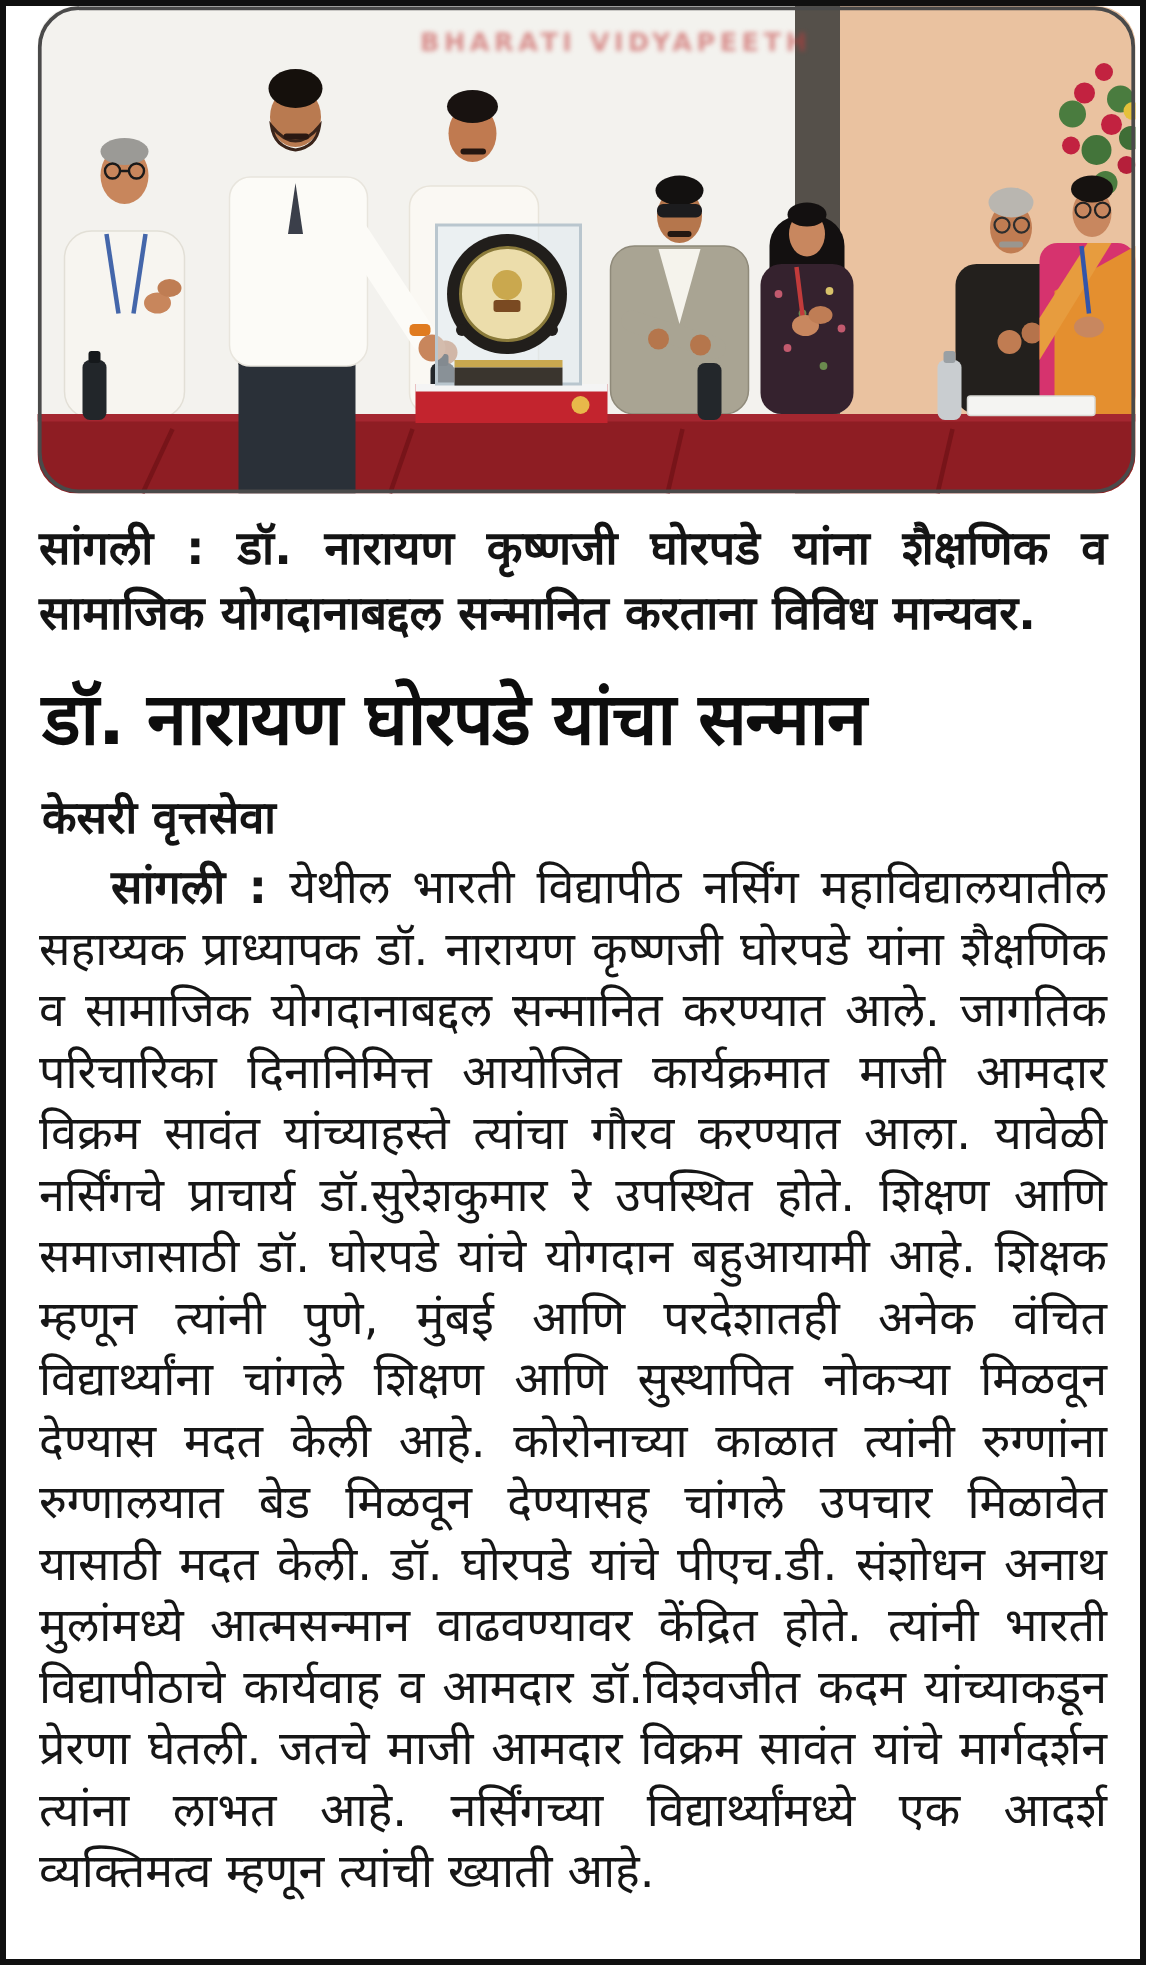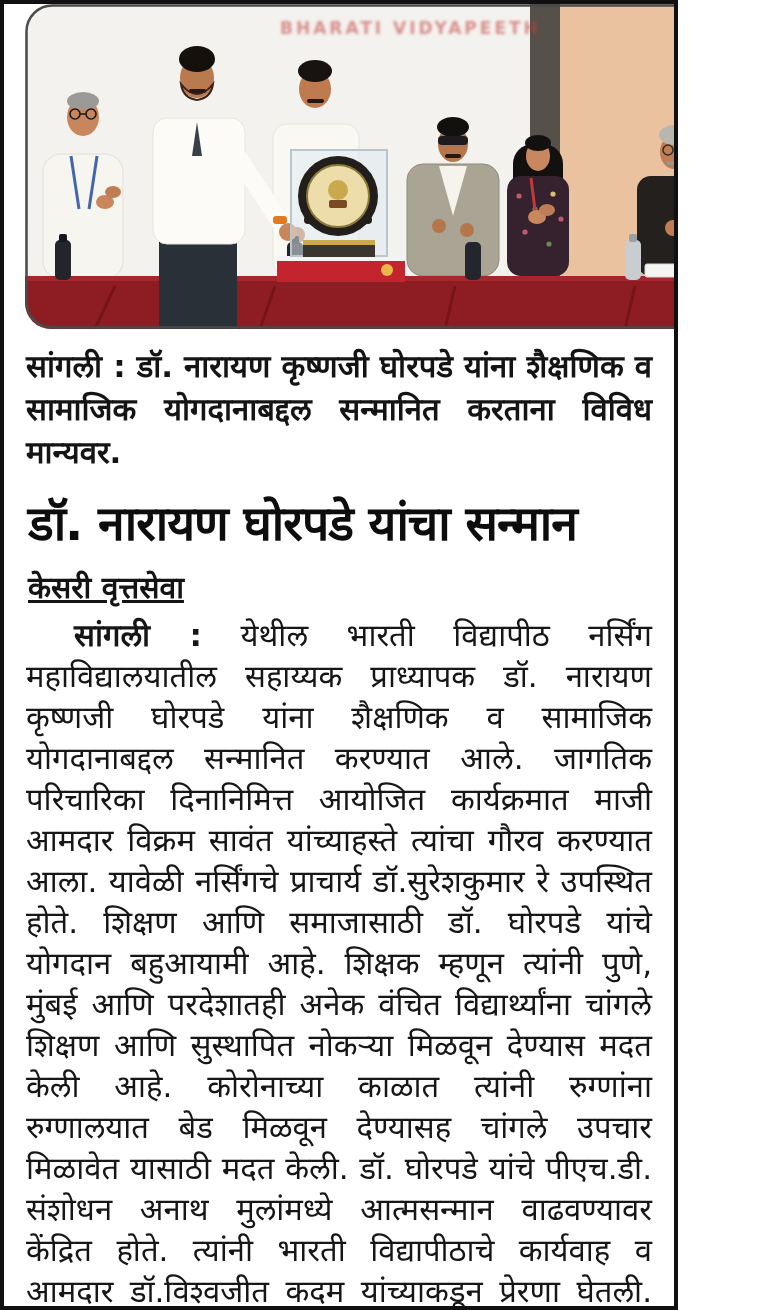--- a/index.html
+++ b/index.html
@@ -1,19 +1,19 @@
 <!DOCTYPE html>
 <html lang="mr"><head>
 <meta charset="utf-8">
 <style>
   html,body{margin:0;padding:0;background:#ffffff;}
   body{font-family:"DejaVu Sans","Liberation Sans",sans-serif;color:#121212;}
   .clipping{
     position:relative;
-    width:678px;height:1310px;
+    width:764px;height:1310px;
     box-sizing:border-box;
     border:4px solid #101010;
     background:#ffffff;
     overflow:hidden;
   }
   .photo-wrap{
     margin:9px 20px 0 21px;
     width:732px;height:325px;
   }
   .photo-wrap svg{
@@ -35,21 +35,20 @@
     line-height:70px;
     letter-spacing:-1px;
     color:#0d0d0d;
     white-space:nowrap;
   }
   .byline{
     margin:8px 22px 0 24px;
     font-size:30px;
     font-weight:bold;
     color:#141414;
-    text-decoration:underline;
   }
   .body-text{
     margin:8px 22px 12px 22px;
     font-size:31px;
     line-height:41px;
     text-align:justify;
     text-indent:48px;
     color:#161616;
   }
   .body-text .lead{font-weight:bold;}

